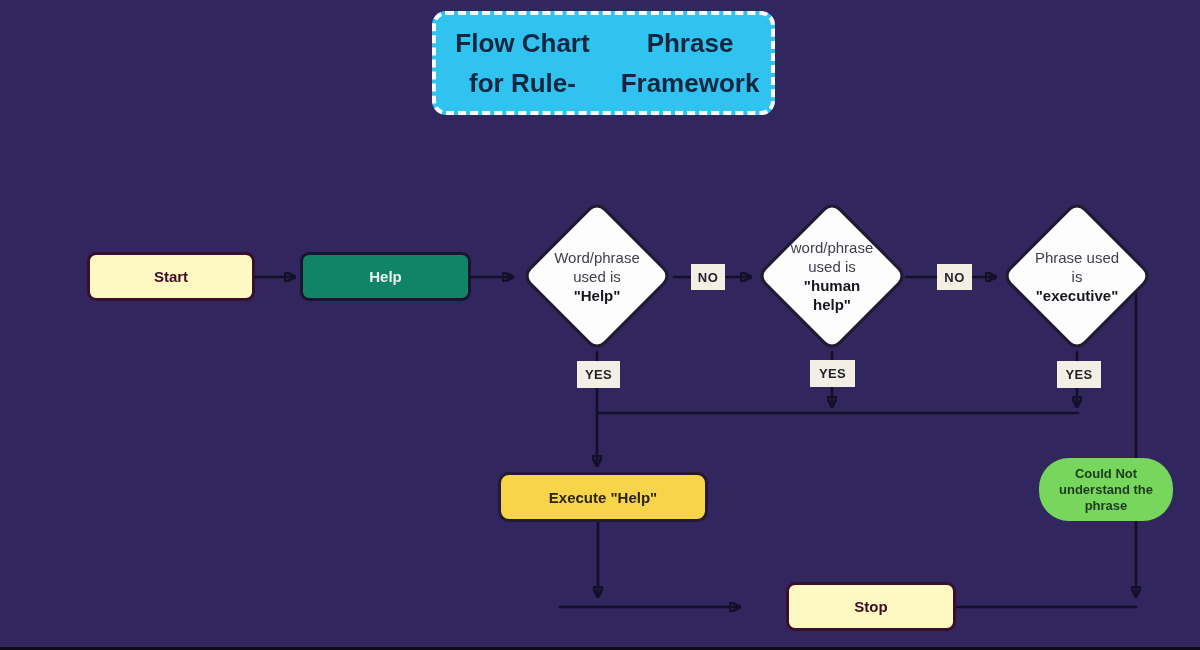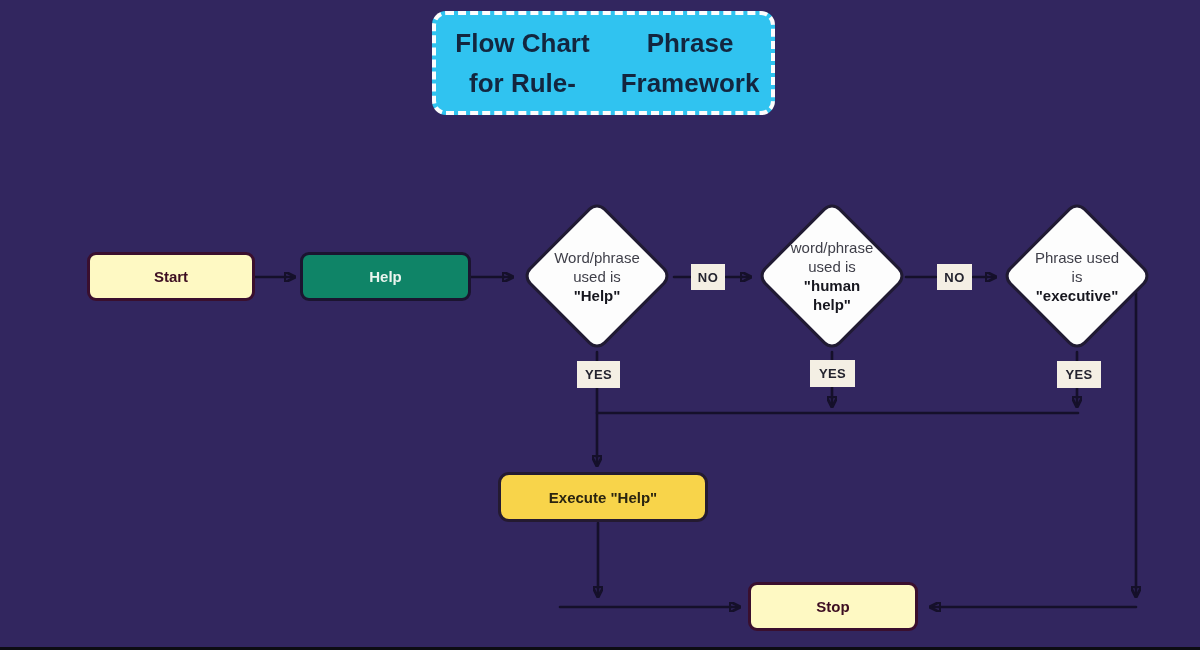--- a/index.html
+++ b/index.html
@@ -101,22 +101,25 @@
   </div>
   <div class="dlabel" style="left:1002px; top:214px;">
     <div>Phrase used</div>
     <div>is</div>
     <div class="b">"executive"</div>
   </div>
 
   <div class="node pink" style="left:87px; top:252px; width:168px; height:49px;">Start</div>
   <div class="node teal" style="left:300px; top:252px; width:171px; height:49px;">Help</div>
   <div class="node yellow" style="left:498px; top:472px; width:210px; height:50px;">Execute "Help"</div>
-  <div class="node pink" style="left:748px; top:582px; width:170px; height:49px;">Stop</div>
+  <div class="node pink" style="left:786px; top:582px; width:170px; height:49px;">Stop</div>
 
+  <div class="blob" style="left:1039px; top:458px; width:134px; height:63px;">
+    <span>Could Not understand the phrase</span>
+  </div>
 
   <div class="elabel" style="left:691px; top:264px; width:34px; height:26px;">NO</div>
   <div class="elabel" style="left:937px; top:264px; width:35px; height:26px;">NO</div>
   <div class="elabel" style="left:577px; top:361px; width:43px; height:27px;">YES</div>
   <div class="elabel" style="left:810px; top:360px; width:45px; height:27px;">YES</div>
   <div class="elabel" style="left:1057px; top:361px; width:44px; height:27px;">YES</div>
 
   <div class="bottom-strip"></div>
 </div>
 

